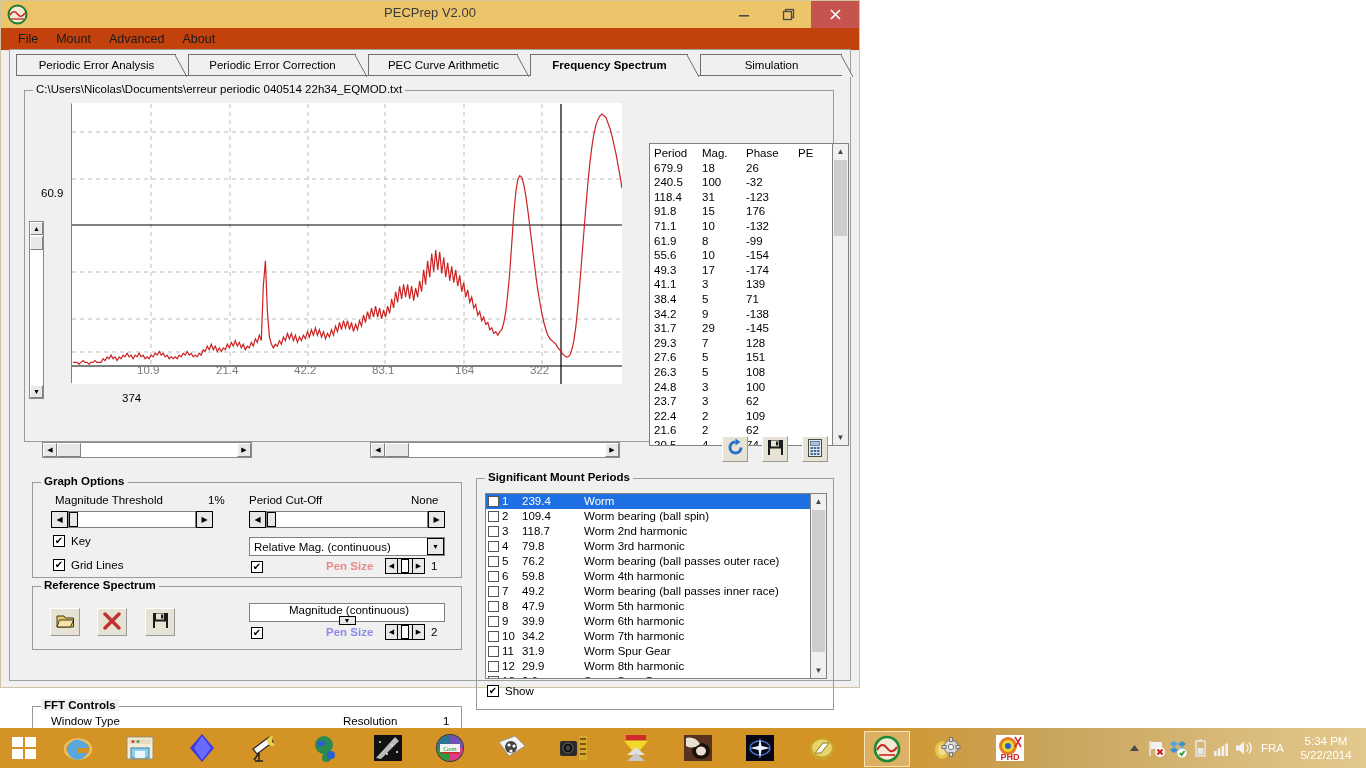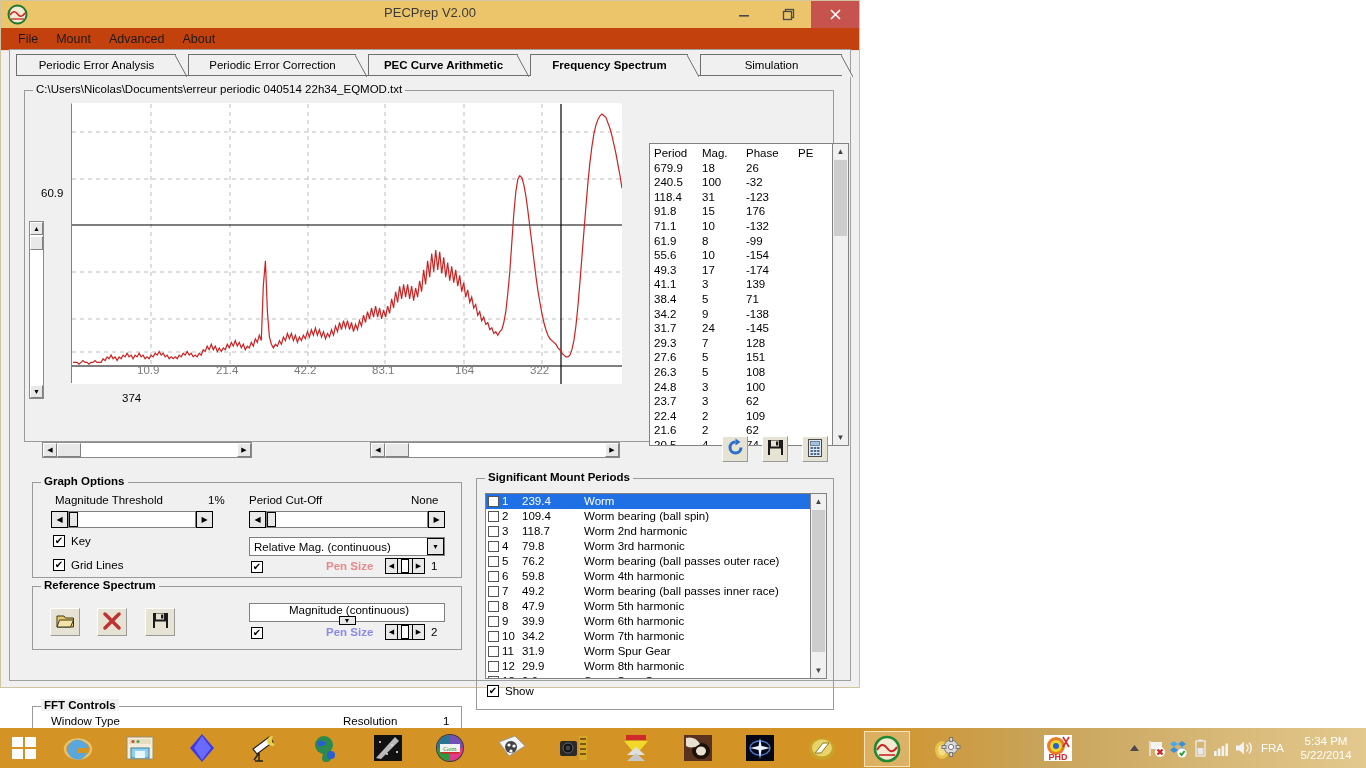--- a/index.html
+++ b/index.html
@@ -218,21 +218,21 @@
         </div>
         <div class="tab" style="left:172px;width:168px;">
           <span>Periodic Error Correction</span>
           <span class="slant">
             <svg width="12" height="22">
                 <path d="M0 0 L12 22 L12 22 L0 22 Z" fill="#f0f0f0"></path>
                 <path d="M0 0 L12 22" stroke="#6f6f6f" stroke-width="1"></path>
               </svg>
           </span>
         </div>
-        <div class="tab" style="left:352px;width:150px;font-weight:bold;">
+        <div class="tab" style="left:352px;width:150px;">
           <span>PEC Curve Arithmetic</span>
           <span class="slant">
             <svg width="12" height="22">
                 <path d="M0 0 L12 22 L12 22 L0 22 Z" fill="#f0f0f0"></path>
                 <path d="M0 0 L12 22" stroke="#6f6f6f" stroke-width="1"></path>
               </svg>
           </span>
         </div>
         <div class="tab active" style="left:514px;width:158px;">
           <span>Frequency Spectrum</span>
@@ -374,21 +374,21 @@
                 <span class="c3"></span>
               </div>
               <div class="drow">
                 <span class="c0">34.2</span>
                 <span class="c1">9</span>
                 <span class="c2">-138</span>
                 <span class="c3"></span>
               </div>
               <div class="drow">
                 <span class="c0">31.7</span>
-                <span class="c1">24</span>
+                <span class="c1">29</span>
                 <span class="c2">-145</span>
                 <span class="c3"></span>
               </div>
               <div class="drow">
                 <span class="c0">29.3</span>
                 <span class="c1">7</span>
                 <span class="c2">128</span>
                 <span class="c3"></span>
               </div>
               <div class="drow">
@@ -831,21 +831,21 @@
         <circle cx="20" cy="13" r="7" fill="#d8d8d8" stroke="#777"></circle>
         <circle cx="20" cy="13" r="2.6" fill="#fff" stroke="#777"></circle>
         <g fill="#d8d8d8" stroke="#777">
             <rect x="18.6" y="3.5" width="3" height="4"></rect>
             <rect x="18.6" y="18.5" width="3" height="4"></rect>
             <rect x="11" y="11.5" width="4" height="3"></rect>
             <rect x="25" y="11.5" width="4" height="3"></rect>
           </g>
       </svg>
     </div>
-    <div class="tbicon" style="left:994px;margin-left:48px;">
+    <div class="tbicon" style="left:994px;">
       <svg width="30" height="28" viewBox="0 0 30 28">
         <rect x="1" y="1" width="28" height="26" fill="#ffffff"></rect>
         <circle cx="13" cy="12" r="9" fill="#e87a2a"></circle>
         <circle cx="13" cy="12" r="6" fill="#e8d82a"></circle>
         <circle cx="13" cy="12" r="3" fill="#2a5fd0"></circle>
         <path d="M20 3 L26 13 M26 3 L20 13" stroke="#d02a2a" stroke-width="1.6"></path>
         <text x="15" y="26" font-size="9" text-anchor="middle" fill="#d02a2a" font-weight="bold" font-family="Liberation Sans, sans-serif">PHD</text>
       </svg>
     </div>
 

